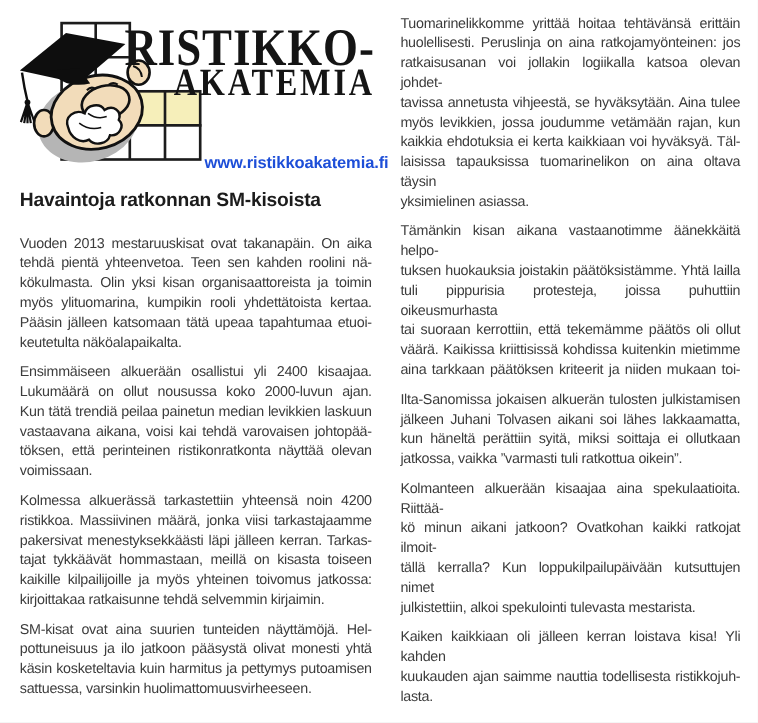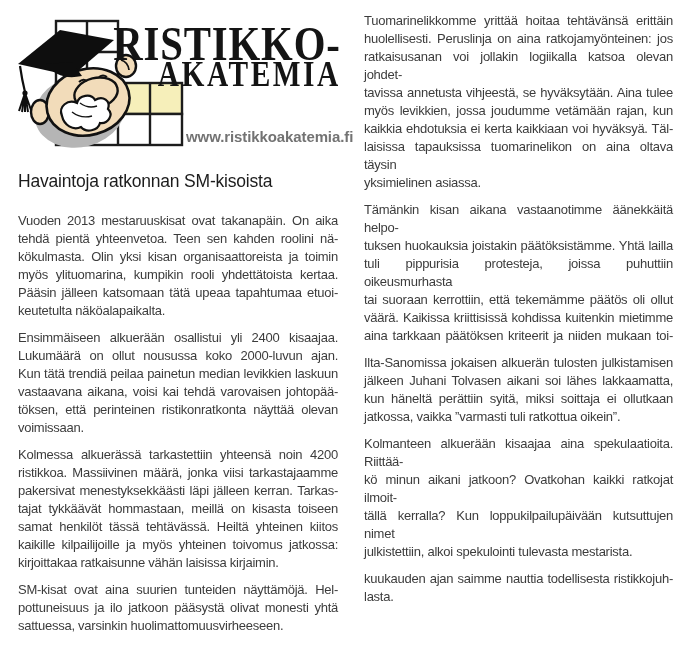--- a/index.html
+++ b/index.html
@@ -14,29 +14,29 @@
     position:absolute;top:20px;right:348px;white-space:nowrap;
     font-family:"Liberation Serif",serif;font-weight:bold;font-size:48px;line-height:1;
     color:#141414;letter-spacing:1px;transform:scaleX(.85);transform-origin:100% 0;
   }
   .logo-title2{
     position:absolute;top:57px;right:348px;white-space:nowrap;
     font-family:"Liberation Serif",serif;font-weight:bold;font-size:35px;line-height:1;
     color:#141414;letter-spacing:3px;transform:scaleX(.84);transform-origin:100% 0;
   }
   .logo-url{
-    position:absolute;left:186px;top:128px;font-size:15px;font-weight:bold;
-    color:#737373;letter-spacing:-0.1px;white-space:nowrap;
+    position:absolute;left:186px;top:140px;font-size:15px;font-weight:bold;
+    color:#1d4ed8;letter-spacing:-0.1px;white-space:nowrap;
   }
   
   .body-col{position:absolute;font-size:13px;line-height:18px;letter-spacing:-0.25px;}
   .col-left{left:18px;top:171px;width:320px;}
   .col-right{left:364px;top:12px;width:309px;}
   .heading{
-    font-size:17.5px;line-height:20px;margin:0 0 21px 0;font-weight:normal;
+    font-size:17.5px;line-height:20px;margin:0 0 21px 0;font-weight:bold;
     color:#1c1c1c;letter-spacing:-0.2px;
   }
   .para{margin:0 0 9px 0;}
   .para:last-child{margin-bottom:0;}
   .line{text-align:justify;text-align-last:justify;white-space:normal;}
   .line--last{text-align-last:left;}
 </style>
 </head>
 <body>
 
@@ -97,27 +97,27 @@
           <div class="line">Kun tätä trendiä peilaa painetun median levikkien laskuun</div>
           <div class="line">vastaavana aikana, voisi kai tehdä varovaisen johtopää-</div>
           <div class="line">töksen, että perinteinen ristikonratkonta näyttää olevan</div>
           <div class="line line--last">voimissaan.</div>
         </div>
         <div class="para">
           <div class="line">Kolmessa alkuerässä tarkastettiin yhteensä noin 4200</div>
           <div class="line">ristikkoa. Massiivinen määrä, jonka viisi tarkastajaamme</div>
           <div class="line">pakersivat menestyksekkäästi läpi jälleen kerran. Tarkas-</div>
           <div class="line">tajat tykkäävät hommastaan, meillä on kisasta toiseen</div>
-          <div class="line">samat henkilöt tässä tehtävässä. Heiltä yhteinen kiitos</div>
           <div class="line">kaikille kilpailijoille ja myös yhteinen toivomus jatkossa:</div>
-          <div class="line line--last">kirjoittakaa ratkaisunne vähän laisissa kirjaimin.</div>
+          <div class="line line--last">kirjoittakaa ratkaisunne tehdä selvemmin kirjaimin.</div>
         </div>
         <div class="para">
           <div class="line">SM-kisat ovat aina suurien tunteiden näyttämöjä. Hel-</div>
           <div class="line">pottuneisuus ja ilo jatkoon pääsystä olivat monesti yhtä</div>
+          <div class="line">käsin kosketeltavia kuin harmitus ja pettymys putoamisen</div>
           <div class="line line--last">sattuessa, varsinkin huolimattomuusvirheeseen.</div>
         </div>
       </div>
   </div>
 
   <div class="body-col col-right">
     <div>
         <div class="para">
           <div class="line">Tuomarinelikkomme yrittää hoitaa tehtävänsä erittäin</div>
           <div class="line">huolellisesti. Peruslinja on aina ratkojamyönteinen: jos</div>
@@ -142,20 +142,21 @@
           <div class="line">kun häneltä perättiin syitä, miksi soittaja ei ollutkaan</div>
           <div class="line line--last">jatkossa, vaikka ”varmasti tuli ratkottua oikein”.</div>
         </div>
         <div class="para">
           <div class="line">Kolmanteen alkuerään kisaajaa aina spekulaatioita. Riittää-</div>
           <div class="line">kö minun aikani jatkoon? Ovatkohan kaikki ratkojat ilmoit-</div>
           <div class="line">tällä kerralla? Kun loppukilpailupäivään kutsuttujen nimet</div>
           <div class="line line--last">julkistettiin, alkoi spekulointi tulevasta mestarista.</div>
         </div>
         <div class="para">
+          <div class="line">Kaiken kaikkiaan oli jälleen kerran loistava kisa! Yli kahden</div>
           <div class="line">kuukauden ajan saimme nauttia todellisesta ristikkojuh-</div>
           <div class="line line--last">lasta.</div>
         </div>
       </div>
 
   </div>
 
 </div>
 
 </body></html>

